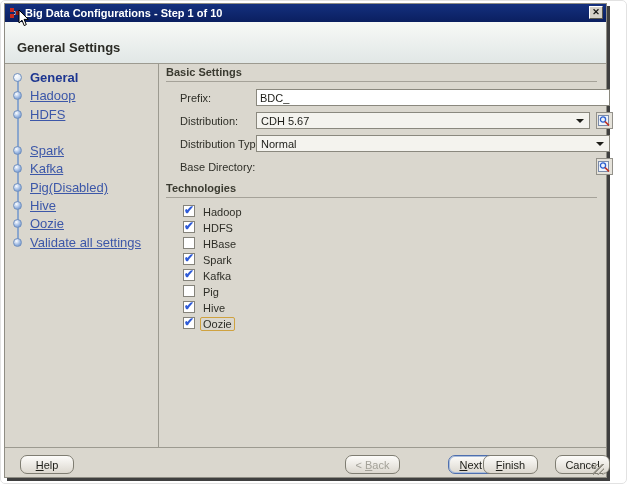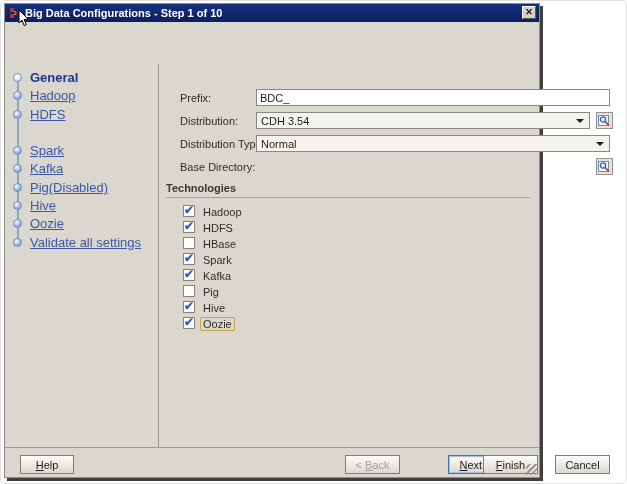--- a/index.html
+++ b/index.html
@@ -1,18 +1,18 @@
 <!DOCTYPE html>
 <html><head>
 <meta charset="utf-8">
 <style>
   html,body{margin:0;padding:0;background:#fff;}
   *{box-sizing:border-box;font-family:"Liberation Sans",sans-serif;}
   .frame{position:relative;width:627px;height:484px;background:#ffffff;border:1px solid #e2e2e2;border-radius:5px;overflow:hidden;}
-  .dialog{position:absolute;left:3px;top:2px;width:536px;height:475px;background:#dad7ce;border:1px solid #8f8d84;box-shadow:3px 3px 0 #3f3f3f;}
+  .dialog{position:absolute;left:3px;top:2px;width:603px;height:475px;background:#dad7ce;border:1px solid #8f8d84;box-shadow:3px 3px 0 #3f3f3f;}
   
   .titlebar{position:absolute;left:0;top:0;right:0;height:18px;background:linear-gradient(180deg,#14307e,#0b1f60);display:flex;align-items:center;}
   .titlebar .app-icon{margin-left:4px;width:12px;height:12px;flex:0 0 auto;}
   .title-text{color:#ffffff;font-size:11px;font-weight:bold;margin-left:4px;white-space:nowrap;}
   .close-btn{position:absolute;right:3px;top:2px;width:14px;height:13px;background:#d5d1c8;border:1px solid;border-color:#ffffff #5a584f #5a584f #ffffff;color:#111;font-size:9px;font-weight:bold;line-height:11px;text-align:center;padding:0;cursor:default;}
   
   .headerband{position:absolute;left:0;top:18px;right:0;height:42px;background:linear-gradient(180deg,#f7f9f6,#e1e7e6);border-bottom:1px solid #9c9a90;}
   .page-title{position:absolute;left:12px;top:18px;font-size:13px;font-weight:bold;color:#2c2c26;}
   
   .divider{position:absolute;left:153px;top:60px;width:1px;height:384px;background:#9c9a90;}
@@ -31,21 +31,21 @@
   .combo{position:absolute;height:17px;border:1px solid #8a887e;background:#f4f3ee;font-size:11px;color:#1d1d18;}
   .combo .combo-value{position:absolute;left:4px;top:2px;white-space:nowrap;}
   .combo .arrow{position:absolute;right:5px;top:6px;width:0;height:0;border-left:4px solid transparent;border-right:4px solid transparent;border-top:4px solid #1d1d18;}
   .browse-btn{position:absolute;width:17px;height:17px;background:#e6e3db;border:1px solid #93918a;padding:0;display:flex;align-items:center;justify-content:center;cursor:pointer;}
   
   .cb{position:absolute;left:178px;width:12px;height:12px;background:#ffffff;border:1px solid #85837a;cursor:pointer;}
   .cb.checked::after{content:"✔";position:absolute;left:0px;top:-3px;font-size:12px;color:#2f5bd7;font-weight:bold;}
   .cb-label{position:absolute;left:195px;font-size:11px;color:#2e2e27;white-space:nowrap;padding:0 2px;border:1px solid transparent;border-radius:2px;}
   .cb-label.focused{border-color:#cfa240;}
   
-  .btn{position:absolute;top:451px;height:19px;font-size:11px;color:#1d1d18;background:linear-gradient(180deg,#fdfcfa,#dcd8cf);border:1px solid #7f7d72;border-radius:0;padding:0;cursor:pointer;}
+  .btn{position:absolute;top:451px;height:19px;font-size:11px;color:#1d1d18;background:linear-gradient(180deg,#fdfcfa,#dcd8cf);border:1px solid #7f7d72;border-radius:7px;padding:0;cursor:pointer;}
   .btn .u{text-decoration:underline;}
   .btn.focus{border-color:#4e6fae;box-shadow:inset 0 0 0 1px #aabdda;margin-left:38px;}
   .btn.disabled{color:#a3a198;}
   .grip{position:absolute;right:2px;bottom:2px;width:11px;height:11px;background:repeating-linear-gradient(135deg,transparent 0 2px,#b7b4aa 2px 3px,#8e8c82 3px 4px);}
   .cursor{position:absolute;left:17px;top:9px;z-index:50;}
 </style>
 </head>
 <body>
 
 <div class="frame">
@@ -56,20 +56,23 @@
         <line x1="3" y1="3" x2="8" y2="6" stroke="#b9c2d8" stroke-width="1"></line>
         <line x1="3" y1="9" x2="8" y2="6" stroke="#b9c2d8" stroke-width="1"></line>
         <rect x="1" y="1" width="4" height="4" fill="#c62a1e"></rect>
         <rect x="7" y="4" width="4" height="4" fill="#8c1710"></rect>
         <rect x="1" y="7" width="4" height="4" fill="#c62a1e"></rect>
       </svg>
       <span class="title-text">Big Data Configurations - Step 1 of 10</span>
     </div>
     <button class="close-btn"><span>✕</span></button>
 
+    <div class="headerband">
+      <div class="page-title">General Settings</div>
+    </div>
 
     <div class="divider"></div>
     <div class="main-bottom"></div>
 
     <div class="connector"></div>
 
     <div class="nav-item active" style="top:67px">
       <span class="bullet"></span>
       <span class="nav-label">General</span>
     </div>
@@ -99,27 +102,28 @@
     </div>
     <div class="nav-item" style="top:213px">
       <span class="bullet"></span>
       <span class="nav-label">Oozie</span>
     </div>
     <div class="nav-item" style="top:232px">
       <span class="bullet"></span>
       <span class="nav-label">Validate all settings</span>
     </div>
 
+    <div class="section" style="top:62px">Basic Settings</div>
 
     <div class="flabel" style="top:88px">Prefix:</div>
     <input class="txt-input" style="left: 251px; top: 85px; width: 354px;" value="BDC_">
 
     <div class="flabel" style="top:111px">Distribution:</div>
     <div class="combo" style="left:251px;top:108px;width:334px">
-      <span class="combo-value">CDH 3.54</span>
+      <span class="combo-value">CDH 5.67</span>
       <span class="arrow"></span>
     </div>
     <button class="browse-btn" style="left:591px;top:108px">
       <svg width="13" height="13" viewBox="0 0 13 13">
         <rect x="0.5" y="1.5" width="10" height="10" fill="#eef3fb" stroke="#7a8aa8"></rect>
         <circle cx="5" cy="5.5" r="2.6" fill="none" stroke="#2b5fd0" stroke-width="1.3"></circle>
         <line x1="7" y1="7.5" x2="11" y2="11.5" stroke="#c23020" stroke-width="1.7"></line>
       </svg>
     </button>
 

